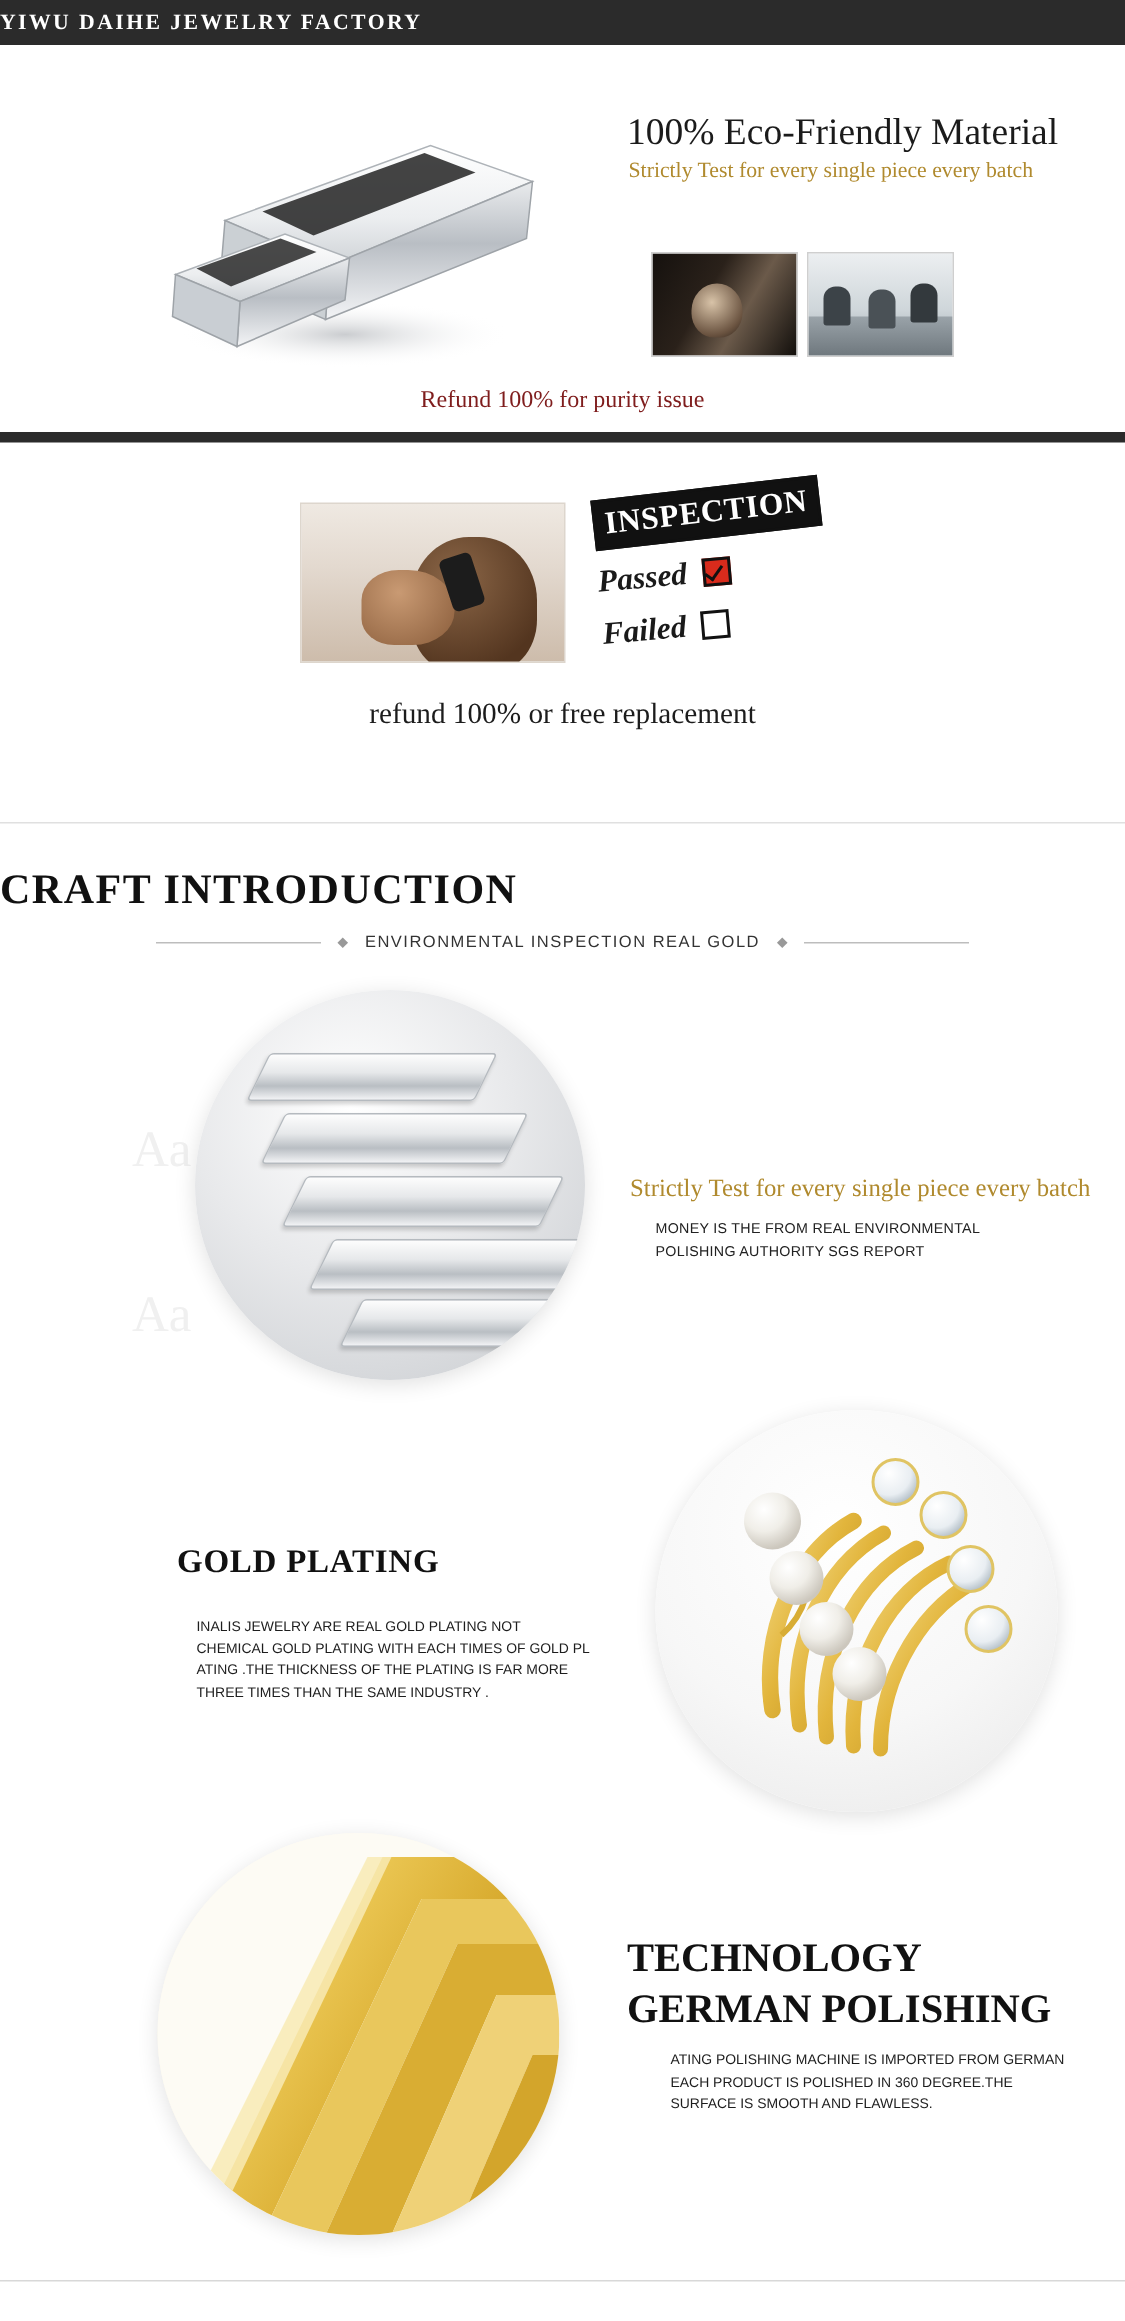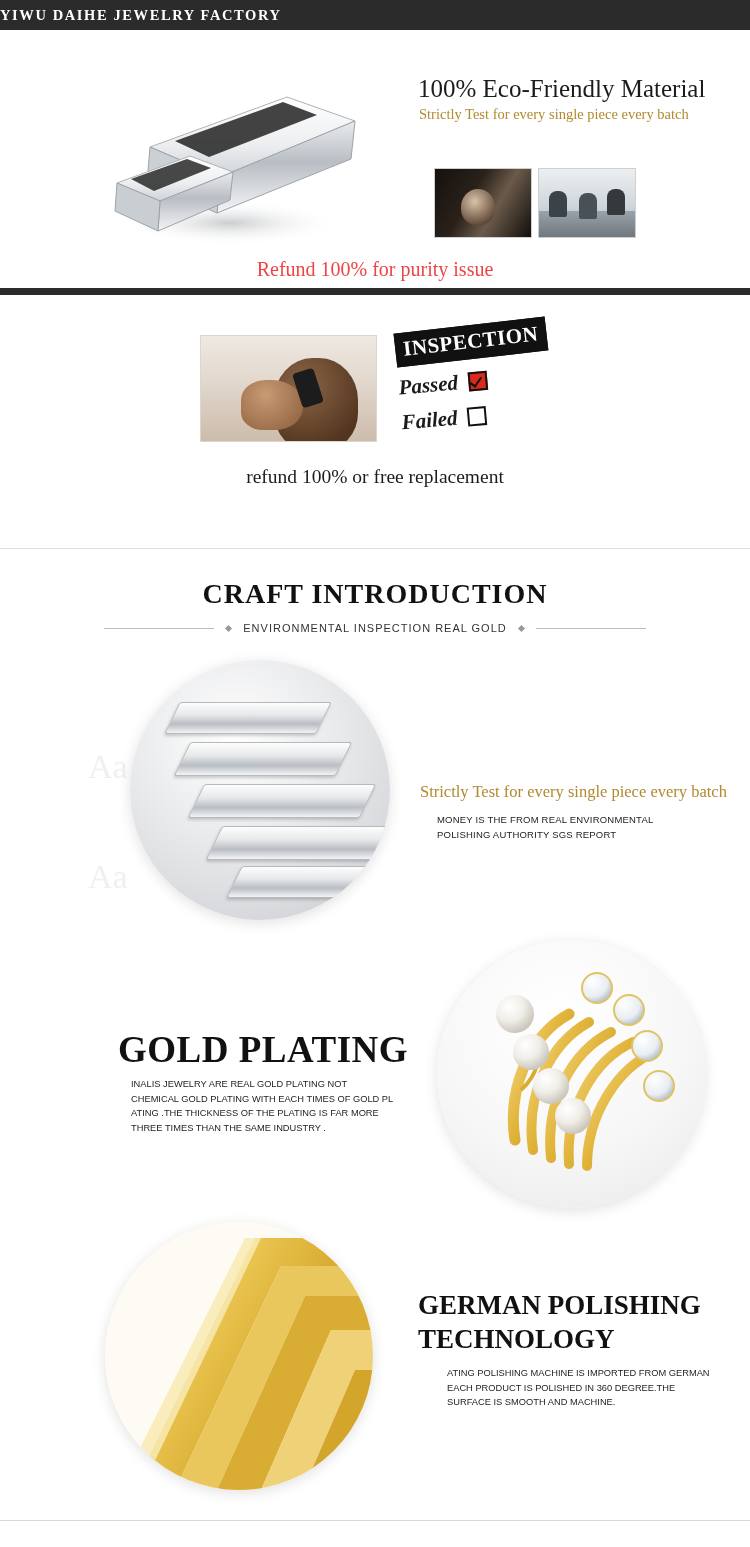--- a/index.html
+++ b/index.html
@@ -103,22 +103,22 @@
     position:absolute; left:10px; top:22px; width:18px; height:26px;
     border-radius: 8px 8px 2px 2px;
     background:#3c4348;
     box-shadow: 30px 2px 0 #4a5156, 58px -2px 0 #33393d;
   }
   .sec1-caption {
     position: absolute;
     left: 0; top: 228px;
     width: 750px;
     text-align: center;
-    font-size: 20px;
-    color: #ef4444;
+    font-size: 16px;
+    color: #7f1d1d;
     font-family: "Liberation Serif", serif;
   }
   .divider-dark {
     position: absolute;
     left: 0; top: 288px;
     width: 750px;
     height: 7px;
     background: #2b2b2b;
   }
 
@@ -217,21 +217,21 @@
     width:750px;
     height:1px;
     background:#e0e0e0;
   }
 
   
   .craft-title {
     position: absolute;
     left: 0; top: 578px;
     width: 750px;
-    text-align:center;
+    text-align:left;
     font-size: 28px;
     font-weight: bold;
     letter-spacing: 1px;
     color: #111;
     font-family: "Liberation Serif", serif;
   }
   .craft-sub {
     position: absolute;
     left: 0; top: 622px;
     width: 750px;
@@ -301,21 +301,21 @@
 
   
   #ring-circle {
     left: 437px; top: 940px;
     width: 268px; height: 268px;
     background: radial-gradient(circle at 45% 30%, #ffffff 0%, #f7f7f7 55%, #e8e8e8 100%);
   }
   .gold-title {
     position:absolute;
     left: 118px; top: 1028px;
-    font-size: 37px;
+    font-size: 22px;
     font-weight: bold;
     letter-spacing: 0.5px;
     color:#111;
     font-family:"Liberation Serif", serif;
   }
   .gold-body {
     position:absolute;
     left: 131px; top: 1077px;
     width: 270px;
     font-size: 9.3px;
@@ -528,23 +528,23 @@
       <polygon points="28,268 150,16 268,16 268,44 176,44 70,268" fill="url(#gold2)"></polygon>
       <polygon points="70,268 176,44 268,44 268,74 200,74 112,268" fill="#e9c75c"></polygon>
       <polygon points="112,268 200,74 268,74 268,108 226,108 156,268" fill="#d9ad33"></polygon>
       <polygon points="156,268 226,108 268,108 268,148 250,148 198,268" fill="#efd177"></polygon>
       <polygon points="198,268 250,148 268,148 268,268" fill="#d3a52b"></polygon>
       <polygon points="14,268 140,16 156,16 36,268" fill="#f8eab4" opacity="0.85"></polygon>
     </svg>
   </div>
 
   <div class="german-title">
+    <div>TECHNOLOGY</div>
     <div>GERMAN POLISHING</div>
-    <div>TECHNOLOGY</div>
   </div>
   <div class="german-body">
     <div>ATING POLISHING MACHINE IS IMPORTED FROM GERMAN</div>
     <div>EACH PRODUCT IS POLISHED IN 360 DEGREE.THE</div>
-    <div>SURFACE IS SMOOTH AND MACHINE.</div>
+    <div>SURFACE IS SMOOTH AND FLAWLESS.</div>
   </div>
 
   <div class="bottom-rule"></div>
 </div>
 
 </body></html>

